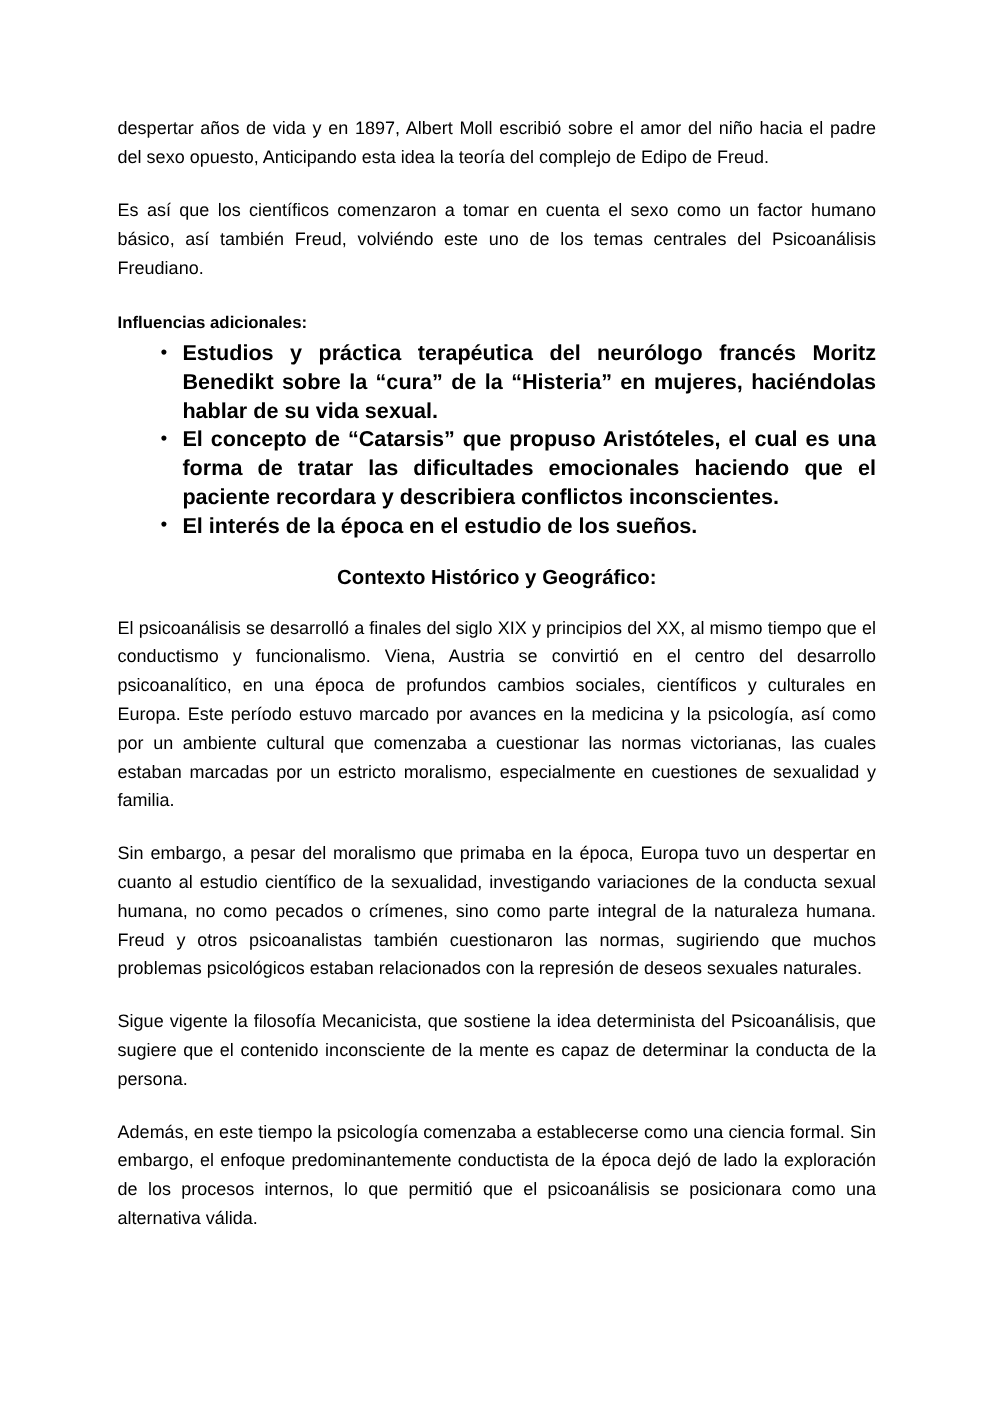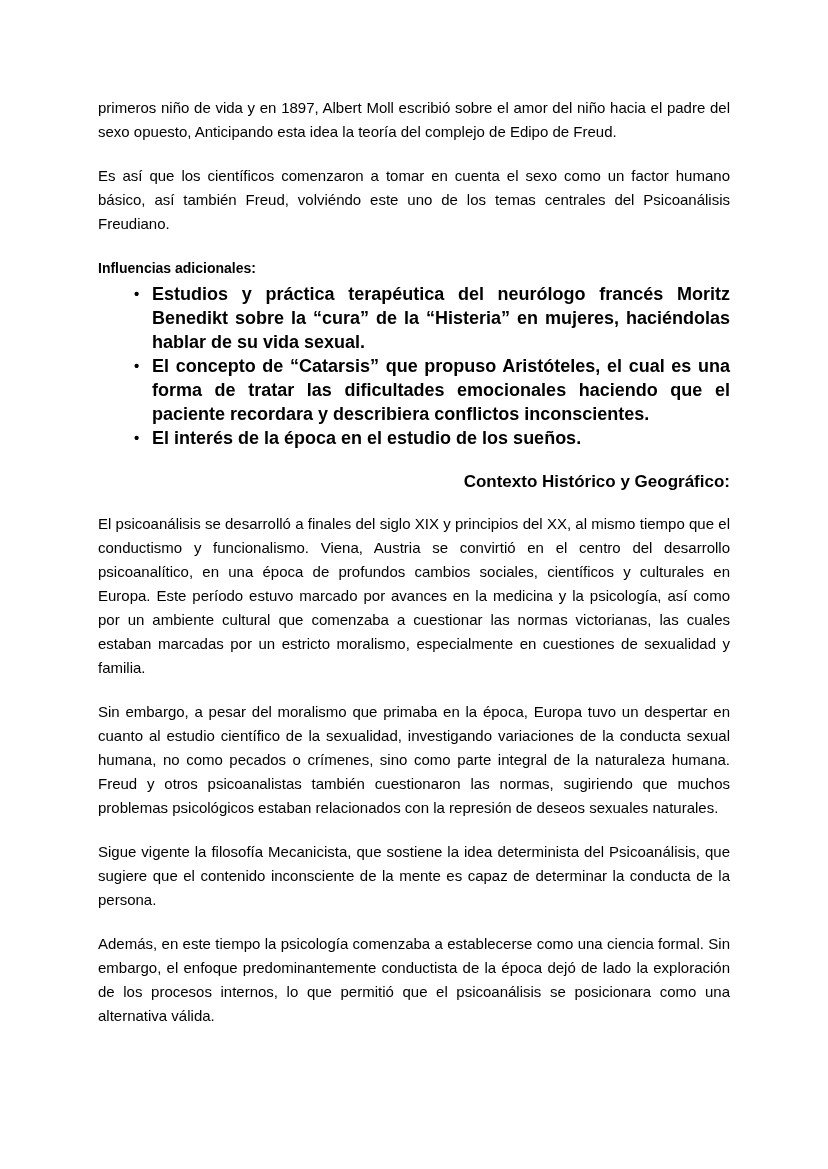--- a/index.html
+++ b/index.html
@@ -68,29 +68,29 @@
     top: 0;
     font-size: 15px;
     line-height: 24px;
     font-weight: bold;
   }
   h2.section-heading {
     margin: 2px 0 18px 0;
     font-size: 17px;
     line-height: 24px;
     font-weight: bold;
-    text-align: right;
+    text-align: center;
   }
 </style>
 </head>
 <body>
 
 <div class="page">
   <div class="content" id="body-root">
-      <p class="para"><span>primeros niño de vida y en 1897, </span><span class="b">Albert Moll escribió sobre el amor del niño hacia el padre del sexo opuesto, Anticipando esta idea la teoría del complejo de Edipo de Freud.</span></p>
+      <p class="para"><span>despertar años de vida y en 1897, </span><span class="b">Albert Moll escribió sobre el amor del niño hacia el padre del sexo opuesto, Anticipando esta idea la teoría del complejo de Edipo de Freud.</span></p>
       <p class="para"><span>Es así que los científicos comenzaron a tomar en cuenta el </span><span class="b">sexo como un factor humano básico, así también Freud, volviéndo este uno de los temas centrales del Psicoanálisis Freudiano.</span></p>
       <p class="lead-in">Influencias adicionales:</p>
       <ul class="bullets">
         <li>Estudios y práctica terapéutica del neurólogo francés Moritz Benedikt sobre la “cura” de la  “Histeria” en mujeres, haciéndolas hablar de su vida sexual.</li>
         <li>El concepto de “Catarsis” que propuso Aristóteles, el cual es una forma de tratar las dificultades emocionales haciendo que el paciente recordara y describiera conflictos inconscientes.</li>
         <li>El interés de la época en el estudio de los sueños.</li>
       </ul>
       <h2 class="section-heading">Contexto Histórico y Geográfico:</h2>
       <p class="para"><span>El psicoanálisis se desarrolló a </span><span class="b">finales del siglo XIX y principios del XX</span><span>, al mismo tiempo que el conductismo y funcionalismo. </span><span class="b">Viena, Austria</span><span> se convirtió en el centro del desarrollo psicoanalítico, en una época de profundos cambios sociales, científicos y culturales en Europa. Este período estuvo marcado por avances en la medicina y la psicología, así como por un </span><span class="b">ambiente cultural que comenzaba a cuestionar las normas victorianas, las cuales estaban marcadas por un estricto moralismo</span><span>, especialmente en cuestiones de sexualidad y familia.</span></p>
       <p class="para"><span>Sin embargo, a pesar del moralismo que primaba en la época, Europa tuvo un despertar en cuanto al estudio científico de la sexualidad, investigando variaciones de la conducta sexual humana, no como pecados o crímenes, sino como parte integral de la naturaleza humana. </span><span class="b">Freud y otros psicoanalistas también cuestionaron las normas</span><span>, sugiriendo que muchos problemas psicológicos estaban relacionados con la represión de deseos sexuales naturales.</span></p>

